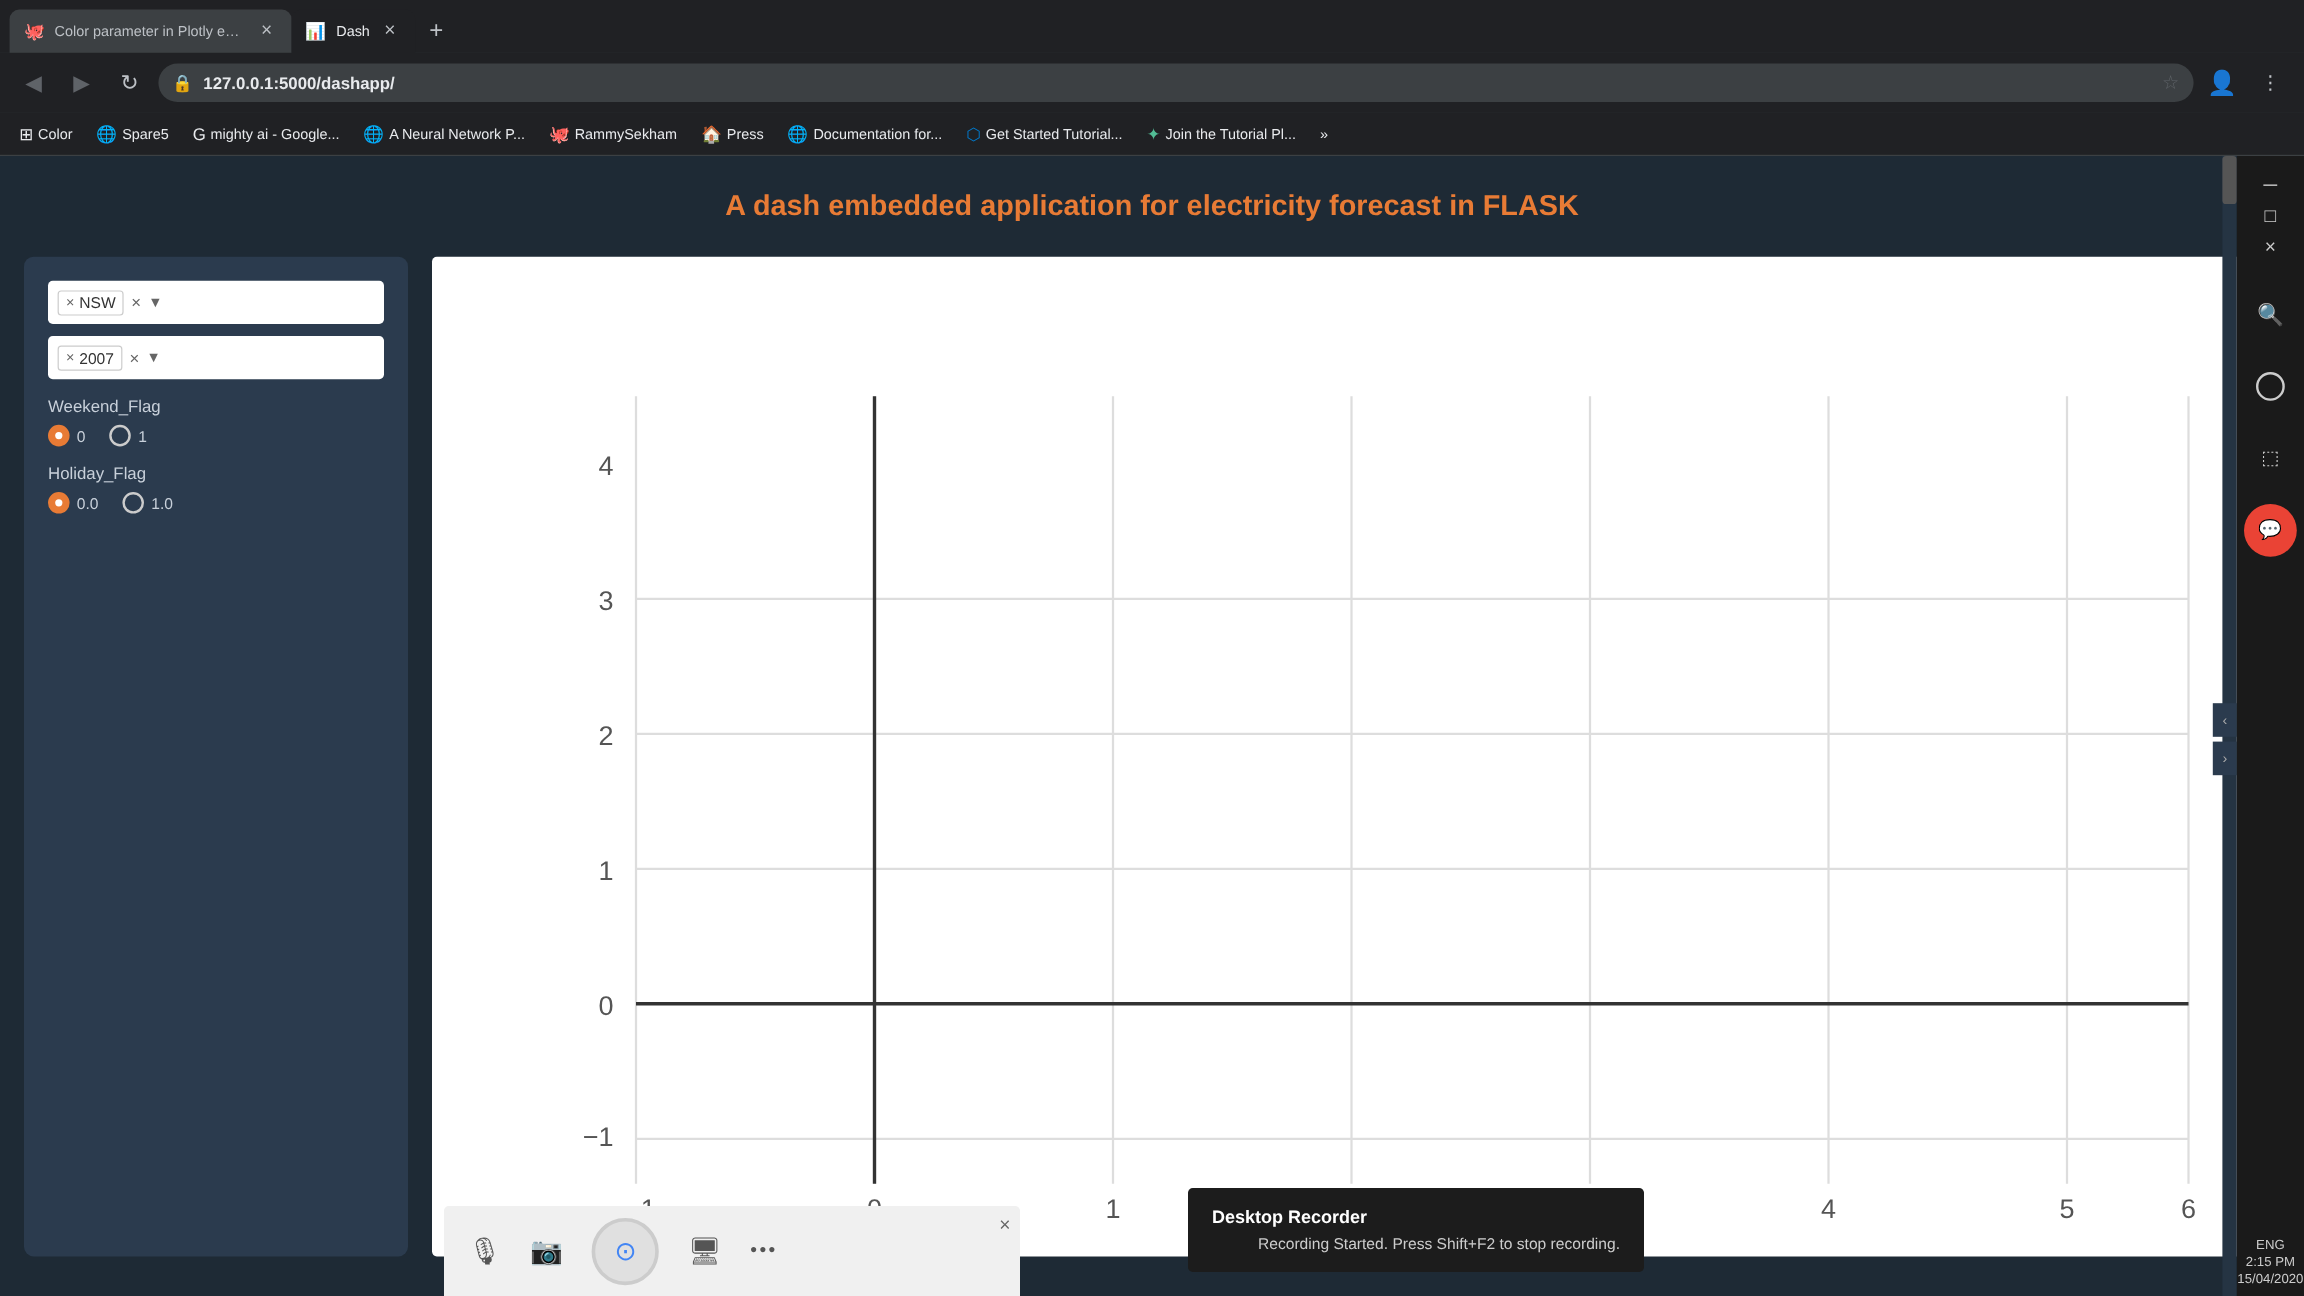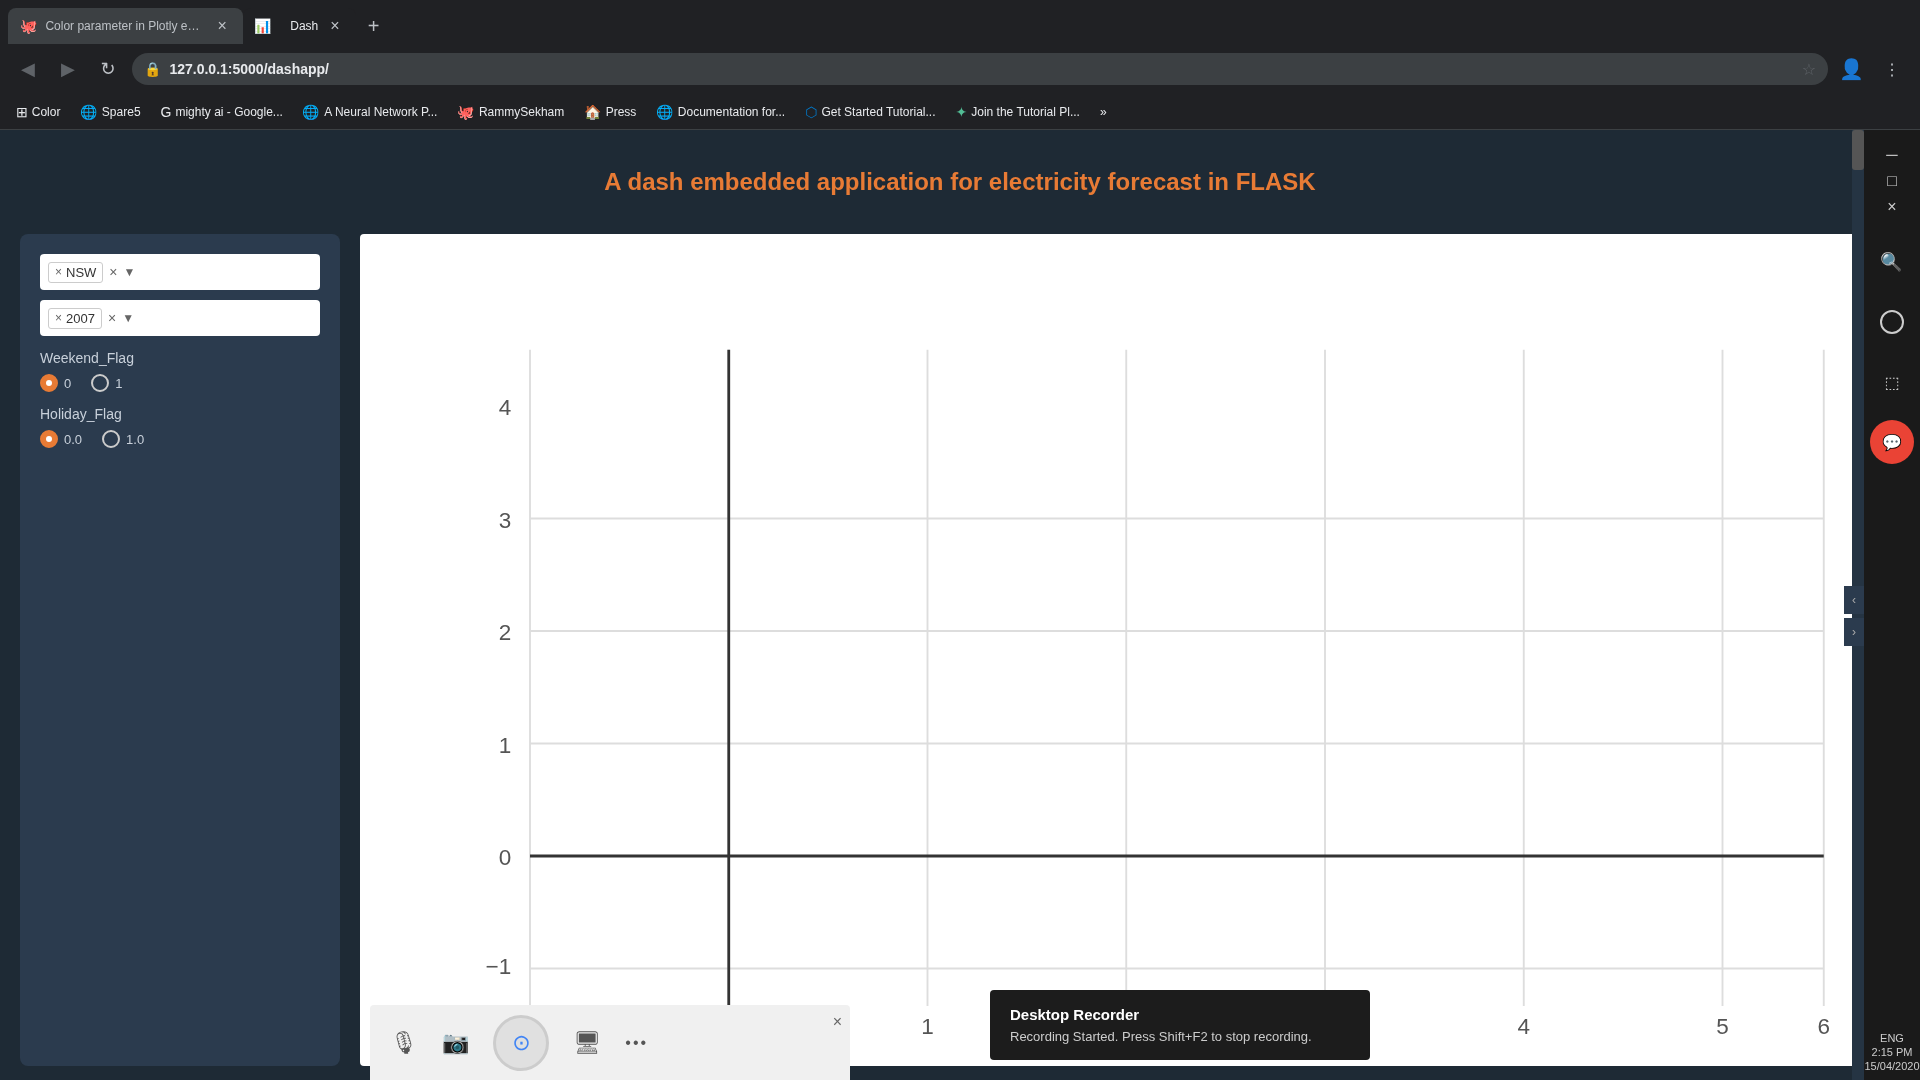--- a/index.html
+++ b/index.html
@@ -134,21 +134,21 @@
     .page-content {
       background: #1e2a35;
       width: 100%;
       height: calc(1080px - 44px - 50px - 36px);
       position: relative;
       overflow: hidden;
     }
 
     .page-header {
       text-align: center;
-      padding: 38px;
+      padding: 28px;
       color: #e87b35;
       font-size: 24px;
       font-weight: bold;
     }
 
     .main-area {
       display: flex;
       gap: 0;
       padding: 0 20px;
     }
@@ -344,20 +344,21 @@
 
     .recorder-title {
       font-size: 15px;
       font-weight: bold;
       margin-bottom: 6px;
     }
 
     .recorder-body {
       font-size: 13px;
       color: #ccc;
+      text-align: right;
     }
 
     
     .scrollbar-right {
       position: absolute;
       right: 50px;
       top: 0;
       width: 12px;
       height: 100%;
       background: #2b3b4e;
@@ -412,21 +413,21 @@
   <div class="tab-bar">
 
     <div class="tab">
       <span style="font-size:14px;">🐙</span>
       <span style="font-size:12px; overflow:hidden; white-space:nowrap; max-width:160px; text-overflow:ellipsis;">Color parameter in Plotly express...</span>
       <span class="tab-close">×</span>
     </div>
 
     <div class="tab active">
       <span style="font-size:14px; color:#4285f4;">📊</span>
-      <span style="font-size:12px;margin-left:10px;">Dash</span>
+      <span style="font-size:12px;">Dash</span>
       <span class="tab-close">×</span>
     </div>
     <div class="new-tab-btn">+</div>
   </div>
 
   <div class="nav-bar">
     <div class="nav-btn disabled">◀</div>
     <div class="nav-btn disabled">▶</div>
     <div class="nav-btn">↻</div>
     <div class="address-bar">

